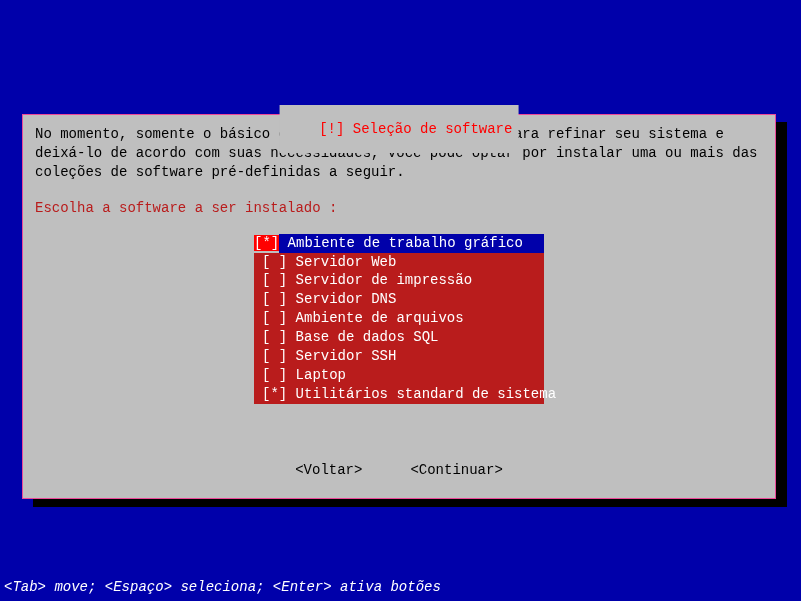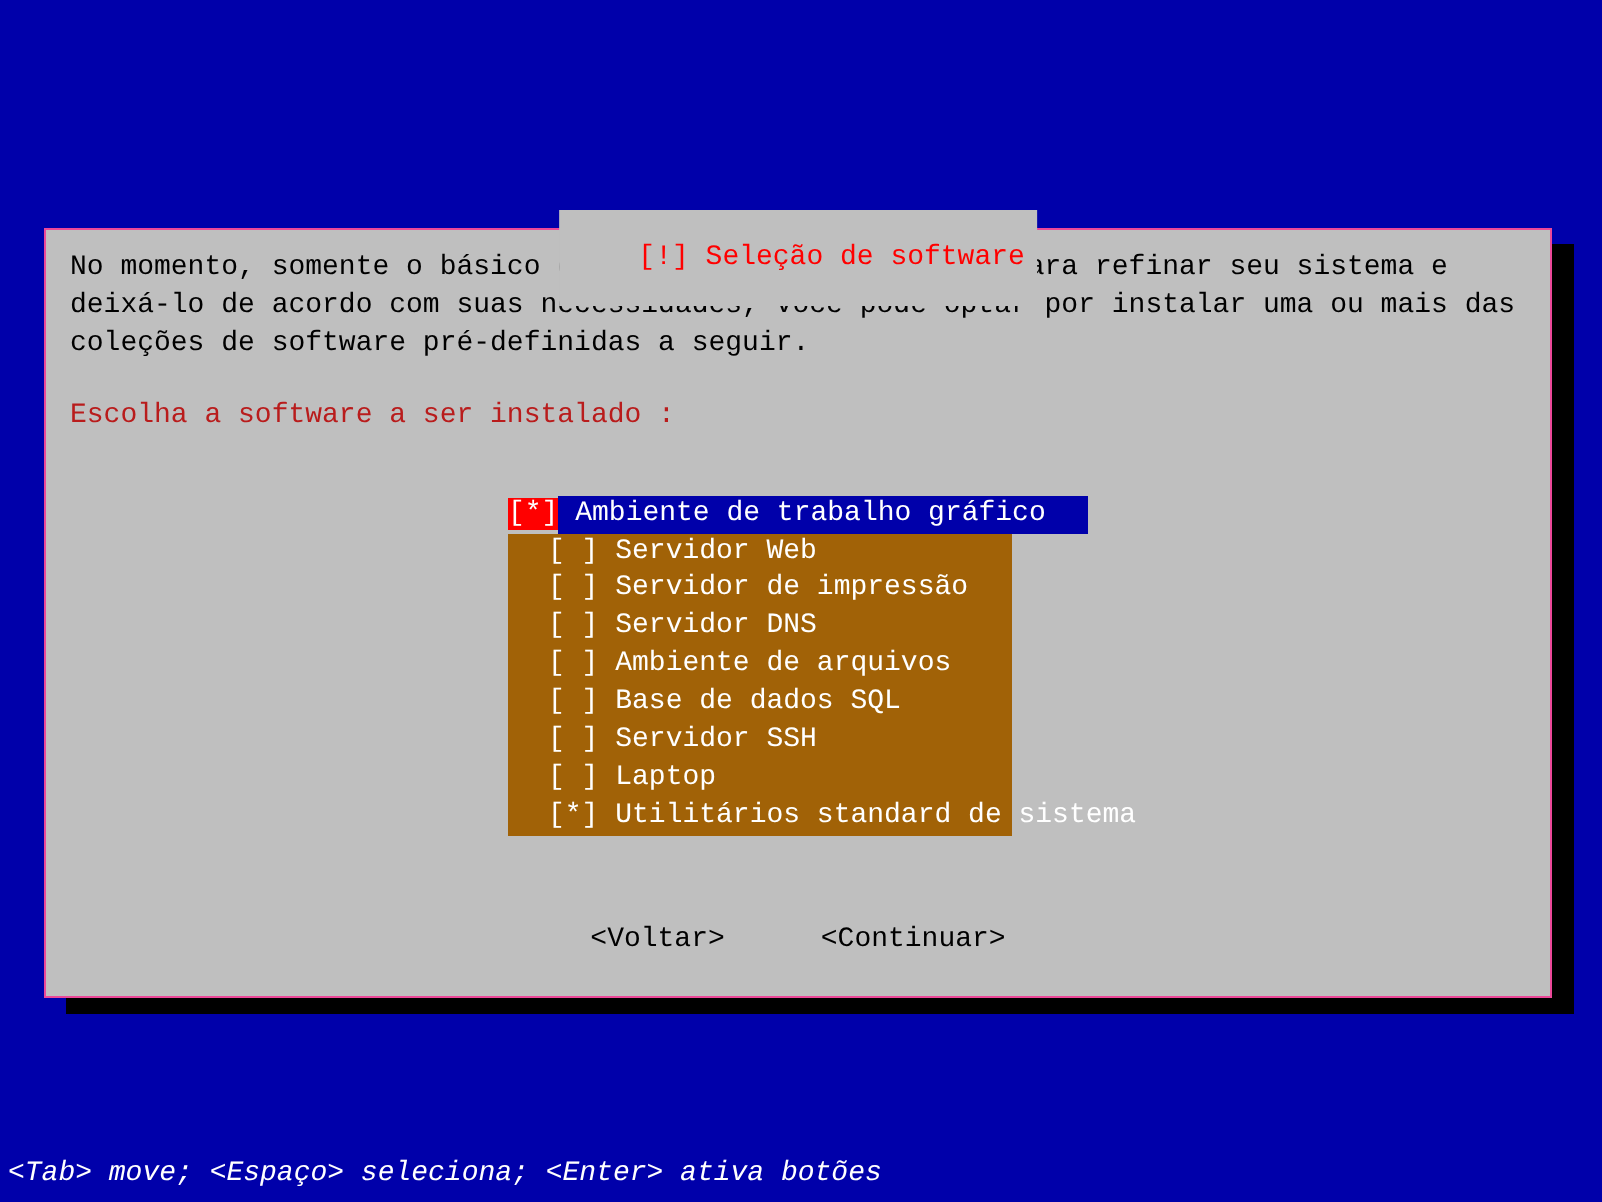--- a/index.html
+++ b/index.html
@@ -47,35 +47,35 @@
     color: #000;
     white-space: pre-wrap;
     line-height: 1.35;
   }
   .prompt {
     color: #b91c1c;
     margin-top: 18px;
     white-space: pre;
   }
   .list {
-    margin-top: 32px;
+    margin-top: 18px;
     display: flex;
     flex-direction: column;
     align-items: center;
   }
   .list-wrap {
     display: inline-block;
   }
   .item {
     white-space: pre;
     line-height: 1.35;
-    background: #a16207;
+    background: #b91c1c;
     color: #fff;
-    width: 252px;
-    padding-left: 20px;
+    width: 290px;
+    padding-left: 8px;
   }
   .item.focused { color: #fff; background: #ff0000; }
   .item .chk { color: #fff; }
   .item .label { color: #fff; }
   .item .labelbg { background: #0000aa; }
   .buttons {
     position: absolute;
     bottom: 20px;
     left: 12px;
     right: 12px;

